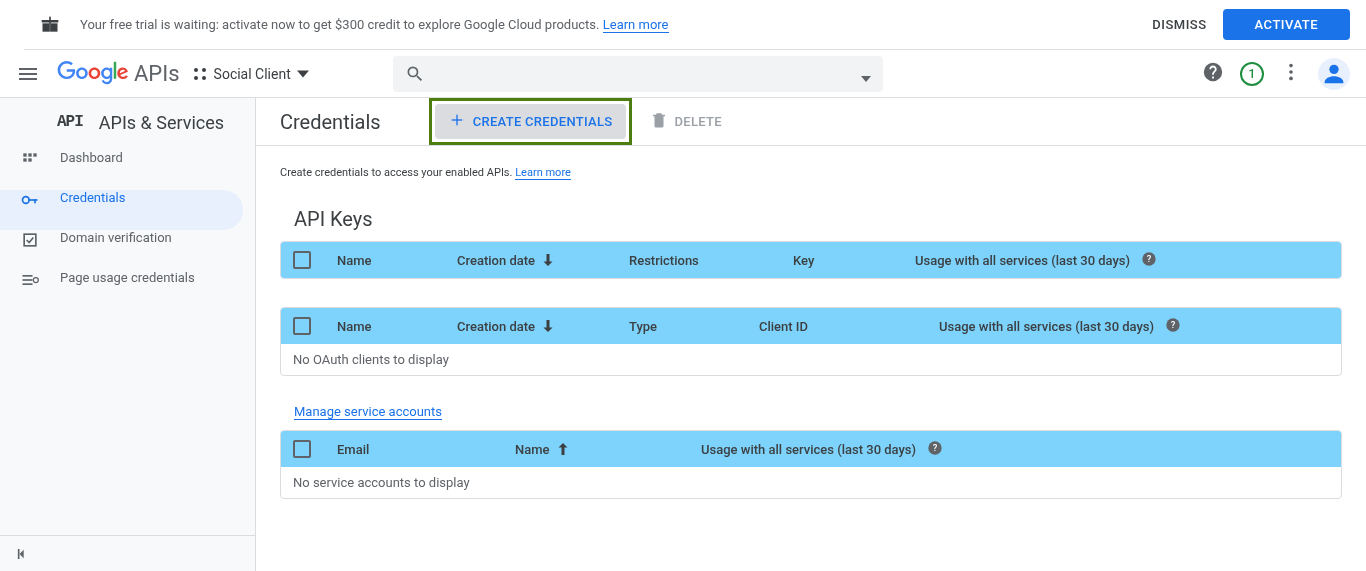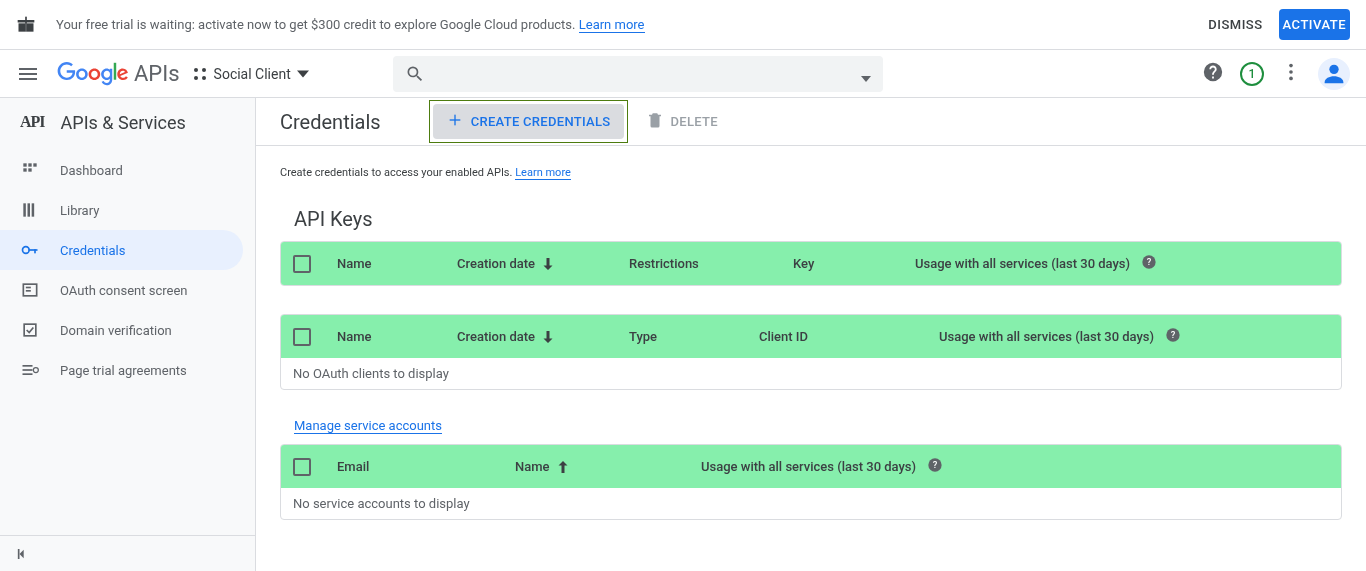--- a/index.html
+++ b/index.html
@@ -1,76 +1,76 @@
 <!DOCTYPE html>
 <html><head>
 <meta charset="utf-8">
 <style>
 * { box-sizing: border-box; margin: 0; padding: 0; font-family: Roboto, Arial, sans-serif; }
 body { background: #fff; color: #3c4043; font-size: 13px; width: 1366px; }
 
 
-.trial-banner { height: 50px; border-bottom: 1px solid #dadce0; display: flex; align-items: center; padding: 0 16px; }
+.trial-banner { height: 50px; border-bottom: 1px solid #dadce0; display: flex; align-items: center; padding: 0 16px; margin-left: 24px; }
 .gift-icon { width: 20px; height: 20px; margin-right: 20px; }
 .trial-text { color: #5f6368; font-size: 13px; flex: 1; }
 .trial-text a { color: #1a73e8; border-bottom: 1px solid #1a73e8; text-decoration: none; }
 .dismiss-btn { background: none; border: none; font-weight: 500; font-size: 13px; letter-spacing: 0.5px; color: #3c4043; margin-right: 16px; cursor: pointer; }
-.activate-btn { background: #1a73e8; color: #fff; border: none; border-radius: 4px; padding: 8px 4px; font-size: 13px; font-weight: 500; letter-spacing: 0.5px; cursor: pointer; }
+.activate-btn { background: #1a73e8; color: #fff; border: none; border-radius: 4px; padding: 8px 32px; font-size: 13px; font-weight: 500; letter-spacing: 0.5px; cursor: pointer; }
 
 
 .app-bar { height: 48px; display: flex; align-items: center; padding: 0 16px; border-bottom: 1px solid #dadce0; }
 .menu-icon { width: 24px; height: 24px; margin-right: 16px; cursor: pointer; }
-.logo { font-size: 22px; display: flex; align-items: flex-end; }
+.logo { font-size: 22px; display: flex; align-items: flex-start; }
 .logo-apis { color: #5f6368; font-size: 22px; margin-left: 4px; font-weight: 400; }
 .project-selector { display: flex; align-items: center; margin-left: 12px; cursor: pointer; }
 .project-dots { width: 16px; height: 16px; margin-right: 6px; }
 .project-name { font-size: 14px; color: #3c4043; }
 .project-caret { margin-left: 6px; }
 .search-bar { flex: 0 0 490px; margin-left: auto; margin-right: auto; position: relative; left: -50px; }
 .search-input { width: 100%; height: 36px; background: #f1f3f4; border: none; border-radius: 4px; padding-left: 44px; font-size: 14px; }
 .search-icon-wrap { position: absolute; left: 12px; top: 8px; }
 .search-caret { position: absolute; right: 12px; top: 14px; }
 .appbar-right { margin-left: auto; display: flex; align-items: center; gap: 16px; }
 .help-icon, .dots-icon { cursor: pointer; }
 .trial-badge { width: 24px; height: 24px; border: 2px solid #1e8e3e; border-radius: 50%; display: flex; align-items: center; justify-content: center; color: #1e8e3e; font-size: 12px; font-weight: 500; cursor: pointer; }
 .avatar { width: 32px; height: 32px; border-radius: 50%; background: #e8f0fe; display: flex; align-items: center; justify-content: center; cursor: pointer; }
 
 
 .content-area { display: flex; height: calc(571px - 50px - 48px); }
 
 
 .sidebar { width: 256px; background: #f8f9fa; border-right: 1px solid #dadce0; display: flex; flex-direction: column; }
 .sidebar-header { height: 48px; display: flex; align-items: center; padding: 0 20px; border-bottom: none; }
-.api-logo { font-family: Liberation Serif, serif; font-weight: bold; font-size: 16px; margin-right: 16px; letter-spacing: -1px; }
+.api-logo { font-family: Liberation Mono, monospace; font-weight: bold; font-size: 16px; margin-right: 16px; letter-spacing: -1px; margin-left: 37px; }
 .sidebar-title { font-size: 18px; color: #3c4043; }
 .sidebar-nav { padding-top: 4px; flex: 1; }
-.sidebar-item { height: 40px; display: flex; align-items: center; padding: 0 20px; cursor: pointer; color: #5f6368; font-size: 13px; }
+.sidebar-item { height: 40px; display: flex; padding: 0 20px; cursor: pointer; color: #5f6368; font-size: 13px; }
 .sidebar-item.active { background: #e8f0fe; color: #1a73e8; border-radius: 0 20px 20px 0; margin-right: 12px; }
 .sidebar-item .item-icon { width: 20px; height: 20px; margin-right: 20px; }
 .sidebar-collapse { height: 36px; display: flex; align-items: center; padding: 0 12px; cursor: pointer; border-top: 1px solid #dadce0; }
 
 
 .main { flex: 1; background: #fff; display: flex; flex-direction: column; overflow: hidden; }
 .main-header { height: 48px; display: flex; align-items: center; padding: 0 24px; border-bottom: 1px solid #dadce0; }
 .page-title { font-size: 20px; color: #3c4043; font-weight: 400; }
-.create-btn-wrap { margin-left: 48px; border: 1px solid #4d7c0f; padding: 3px; }
+.create-btn-wrap { margin-left: 48px; border: 3px solid #4d7c0f; padding: 3px; }
 .create-btn { background: #dadce0; border: none; border-radius: 4px; padding: 8px 14px; font-size: 13px; font-weight: 500; color: #1a73e8; letter-spacing: 0.3px; cursor: pointer; display: flex; align-items: center; gap: 8px; }
 .delete-btn { margin-left: 18px; background: none; border: none; color: #9aa0a6; font-size: 13px; font-weight: 500; letter-spacing: 0.3px; cursor: pointer; display: flex; align-items: center; gap: 6px; }
 
 .main-body { padding: 20px 24px; overflow-y: auto; }
 .info-text { color: #3c4043; font-size: 11px; margin-bottom: 28px; }
 .info-text a { color: #1a73e8; border-bottom: 1px solid #1a73e8; text-decoration: none; }
 
 .section { margin-bottom: 28px; }
 .section-header-row { display: flex; align-items: center; justify-content: space-between; margin-bottom: 10px; padding-left: 14px; }
 .section-title { font-size: 20px; color: #3c4043; font-weight: 400; }
 .manage-link { color: #1a73e8; font-size: 13px; border-bottom: 1px solid #1a73e8; text-decoration: none; }
 
 .table { width: 100%; border: 1px solid #dadce0; border-radius: 4px; overflow: hidden; }
-.thead { background: #86efac; display: flex; align-items: center; height: 43px; padding: 0 12px; font-size: 13px; font-weight: 500; color: #3c4043; }
+.thead { background: #7dd3fc; display: flex; align-items: center; height: 36px; padding: 0 12px; font-size: 13px; font-weight: 500; color: #3c4043; }
 .th { display: flex; align-items: center; gap: 4px; }
 .checkbox { width: 18px; height: 18px; border: 2px solid #5f6368; border-radius: 2px; cursor: pointer; }
 .tbody-empty { padding: 8px 12px; color: #5f6368; font-size: 13px; }
 .sort-arrow { display: inline-flex; }
 .help-small { width: 16px; height: 16px; }
 
 
 .apikeys .c-chk { width: 44px; }
 .apikeys .c-name { width: 120px; }
 .apikeys .c-date { width: 172px; }
@@ -191,59 +191,43 @@
       <div class="sidebar-item">
         <span class="item-icon"><svg viewBox="0 0 24 24" width="20" height="20" fill="#5f6368">
               <rect x="4" y="4" width="4" height="4"></rect>
               <rect x="10" y="4" width="4" height="4"></rect>
               <rect x="16" y="4" width="4" height="4"></rect>
               <rect x="4" y="10" width="4" height="4"></rect>
               <rect x="10" y="10" width="4" height="4"></rect>
             </svg></span>
         <span>Dashboard</span>
       </div>
-      <div class="sidebar-item">
-        <span class="item-icon"><svg viewBox="0 0 24 24" width="20" height="20" fill="#5f6368">
-              <rect x="4" y="4" width="3" height="16"></rect>
-              <rect x="9" y="4" width="3" height="16"></rect>
-              <rect x="14" y="4" width="3" height="16"></rect>
-            </svg></span>
-        <span>Library</span>
-      </div>
       <div class="sidebar-item active">
         <span class="item-icon"><svg viewBox="0 0 24 24" width="20" height="20" fill="#1a73e8">
               <circle cx="7" cy="12" r="4" fill="none" stroke="#1a73e8" stroke-width="2"></circle>
               <rect x="10" y="11" width="11" height="2"></rect>
               <rect x="17" y="11" width="2" height="5"></rect>
             </svg></span>
         <span>Credentials</span>
-      </div>
-      <div class="sidebar-item">
-        <span class="item-icon"><svg viewBox="0 0 24 24" width="20" height="20" fill="none" stroke="#5f6368" stroke-width="2">
-              <rect x="4" y="5" width="16" height="14"></rect>
-              <line x1="7" y1="9" x2="13" y2="9"></line>
-              <line x1="7" y1="13" x2="13" y2="13"></line>
-            </svg></span>
-        <span>OAuth consent screen</span>
       </div>
       <div class="sidebar-item">
         <span class="item-icon"><svg viewBox="0 0 24 24" width="20" height="20" fill="none" stroke="#5f6368" stroke-width="2">
               <rect x="5" y="5" width="14" height="14"></rect>
               <path d="M8 12l3 3 5-6"></path>
             </svg></span>
         <span>Domain verification</span>
       </div>
       <div class="sidebar-item">
         <span class="item-icon"><svg viewBox="0 0 24 24" width="20" height="20" fill="#5f6368">
               <rect x="3" y="6" width="12" height="2"></rect>
               <rect x="3" y="11" width="12" height="2"></rect>
               <rect x="3" y="16" width="12" height="2"></rect>
               <circle cx="19" cy="12" r="3" fill="none" stroke="#5f6368" stroke-width="1.5"></circle>
             </svg></span>
-        <span>Page trial agreements</span>
+        <span>Page usage credentials</span>
       </div>
     </div>
     <div class="sidebar-collapse">
       <svg viewBox="0 0 24 24" width="20" height="20" fill="#5f6368">
           <path d="M14 7l-5 5 5 5z"></path>
           <rect x="7" y="6" width="2" height="12"></rect>
         </svg>
     </div>
   </div>
 

